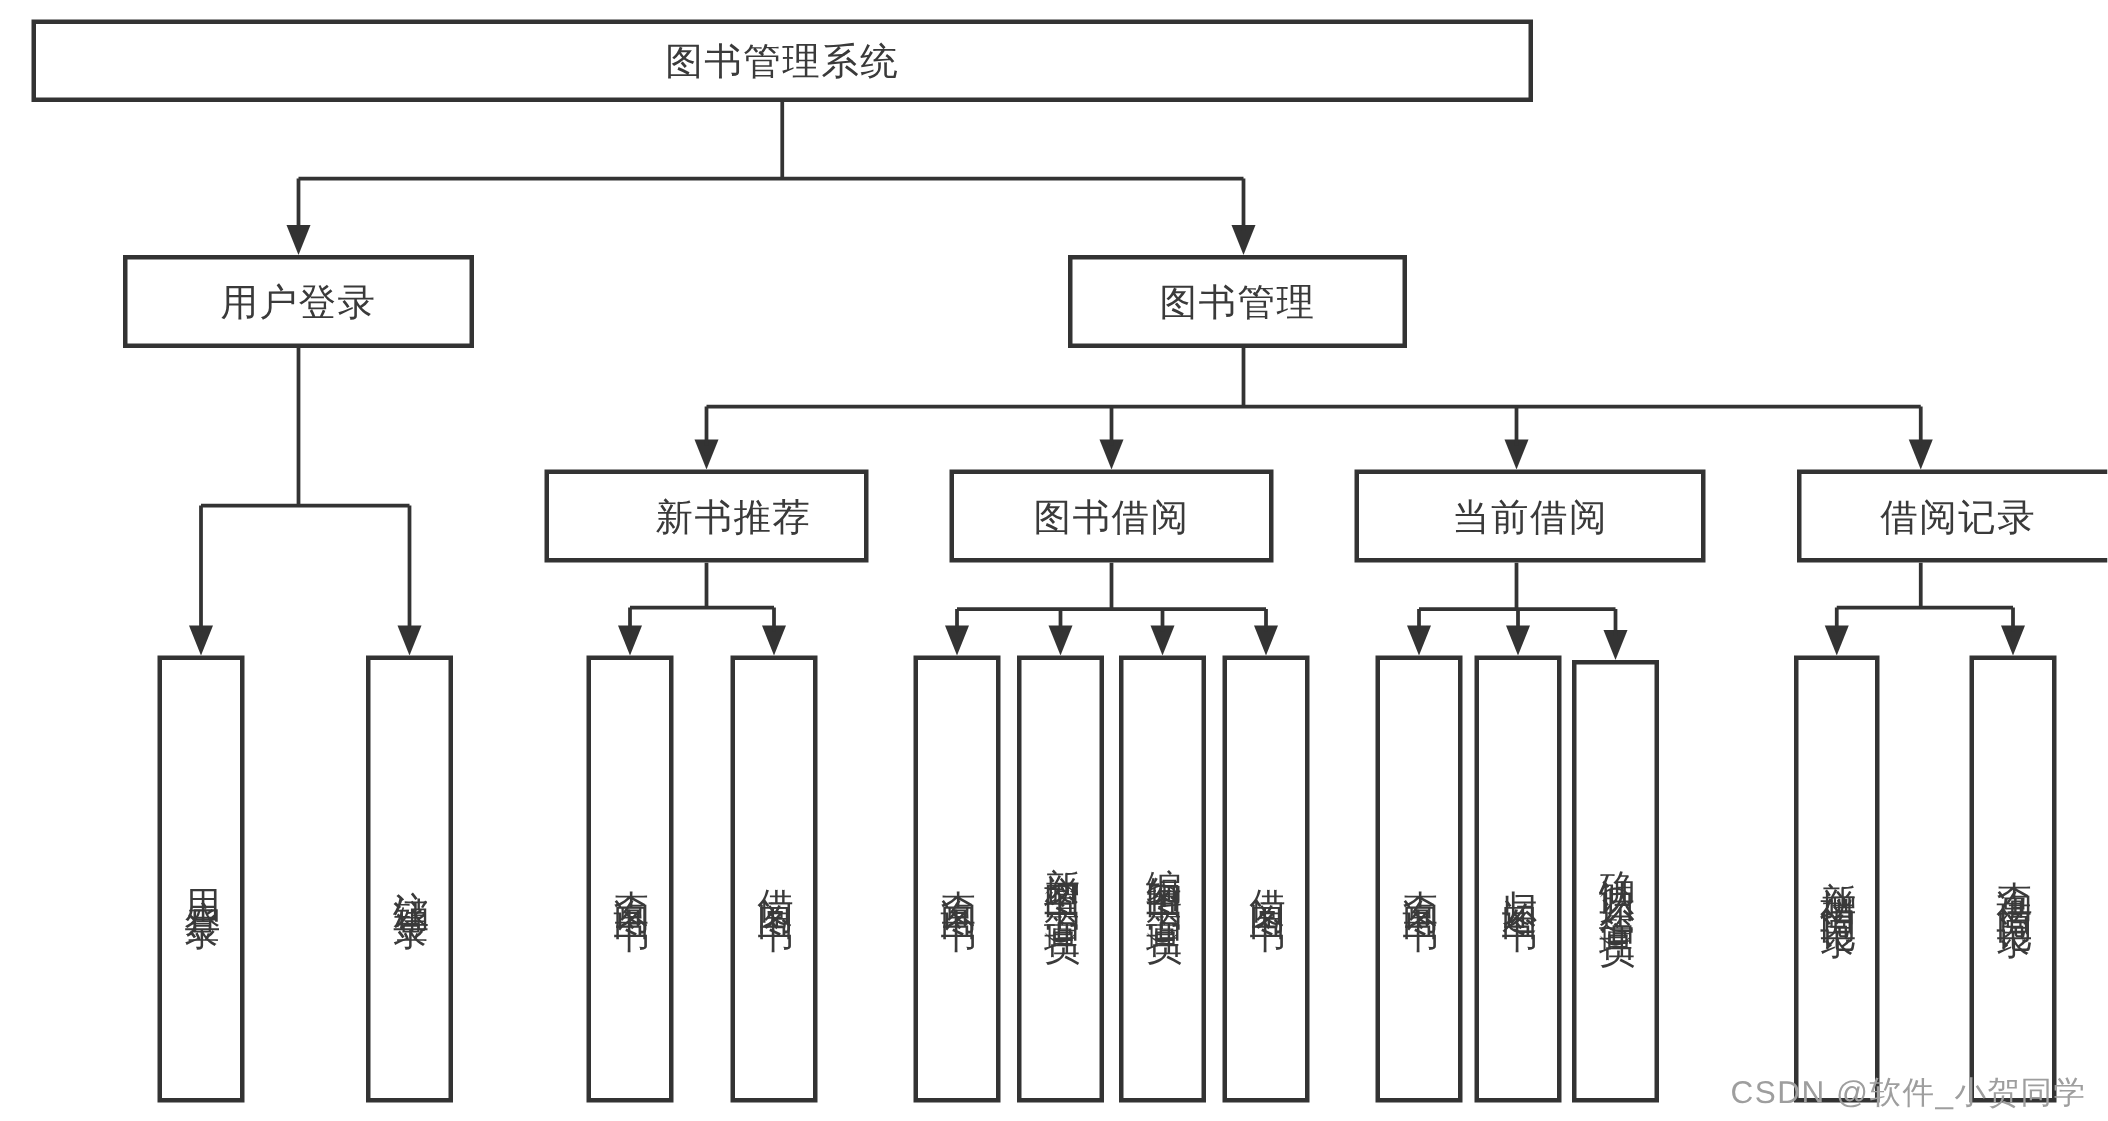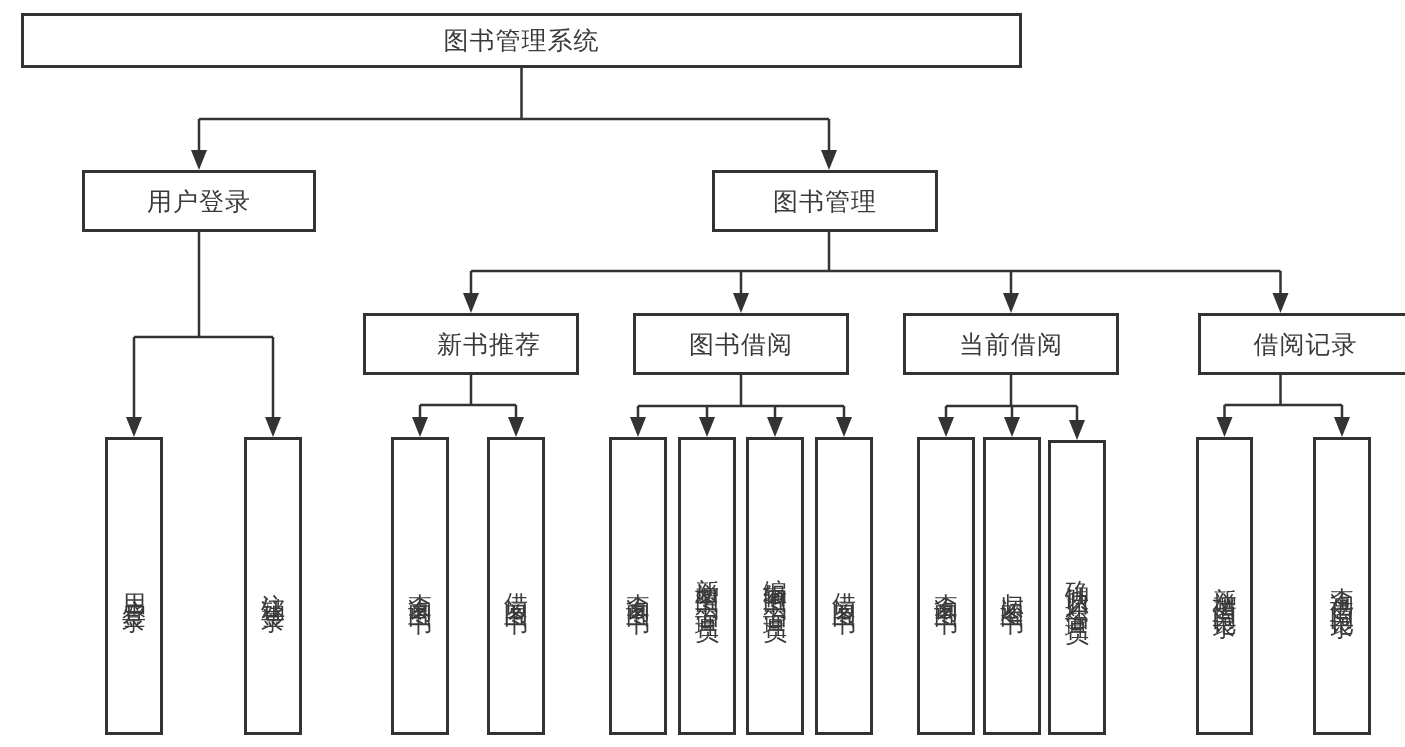--- a/index.html
+++ b/index.html
@@ -91,21 +91,21 @@
       </div>
       <div class="node horizontal" style="left: 712px; top: 170px; width: 226px; height: 62px;">
         <span class="label">图书管理</span>
       </div>
       <div class="node horizontal" style="left: 363px; top: 313px; width: 216px; height: 62px; padding-left: 36px;">
         <span class="label">新书推荐</span>
       </div>
       <div class="node horizontal" style="left: 633px; top: 313px; width: 216px; height: 62px;">
         <span class="label">图书借阅</span>
       </div>
-      <div class="node horizontal" style="left: 903px; top: 313px; width: 216px; height: 62px;">
+      <div class="node horizontal" style="left: 903px; top: 313px; width: 234px; height: 62px;">
         <span class="label">当前借阅</span>
       </div>
       <div class="node horizontal" style="left: 1173px; top: 313px; width: 215px; height: 62px; margin-left: 25px;">
         <span class="label">借阅记录</span>
       </div>
       <div class="node vertical" style="left: 105px; top: 437px; width: 58px; height: 298px;">
         <span class="label">用户登录</span>
       </div>
       <div class="node vertical" style="left: 244px; top: 437px; width: 58px; height: 298px;">
         <span class="label">注销登录</span>
@@ -137,13 +137,14 @@
       <div class="node vertical" style="left: 1048px; top: 440px; width: 58px; height: 295px;">
         <span class="label">确认归还（管理员）</span>
       </div>
       <div class="node vertical" style="left: 1196px; top: 437px; width: 57px; height: 298px;">
         <span class="label">新增借阅记录</span>
       </div>
       <div class="node vertical" style="left: 1313px; top: 437px; width: 58px; height: 298px;">
         <span class="label">查询借阅记录</span>
       </div>
     </div>
+  <div class="watermark">CSDN @软件_小贺同学</div>
 </div>
 
 </body></html>

